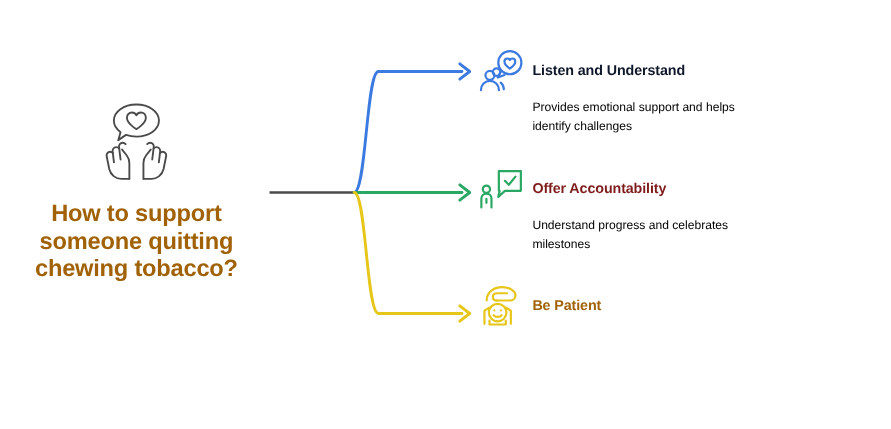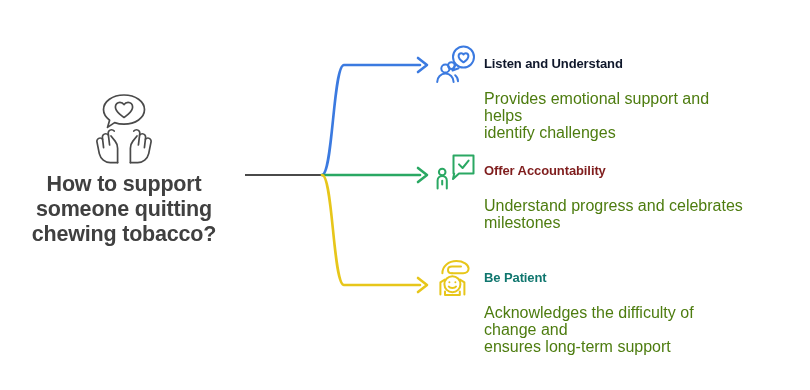--- a/index.html
+++ b/index.html
@@ -35,28 +35,28 @@
     align-items: center;
   }
 
   .hands-heart-icon {
     width: 96px;
     height: 74px;
     display: block;
   }
 
   .question-title {
-    margin-top: 8px;
+    margin-top: 18px;
     width: 240px;
     text-align: center;
     font-size: 21.5px;
     font-weight: bold;
     line-height: 25px;
     letter-spacing: -0.2px;
-    color: #404040;
+    color: #a16207;
     white-space: pre-line;
   }
 
   
   .connectors {
     position: absolute;
     left: 0;
     top: 0;
     width: 810px;
     height: 390px;
@@ -89,29 +89,29 @@
   .branch-title {
     margin-left: 6px;
     font-size: 13px;
     font-weight: bold;
     line-height: 15px;
     letter-spacing: -0.1px;
     padding-top: 12px;
   }
   .branch-1 .branch-title { color: #0f172a; }
   .branch-2 .branch-title { color: #7f1d1d; }
-  .branch-3 .branch-title { color: #0f766e; }
+  .branch-3 .branch-title { color: #a16207; }
 
   .branch-desc {
     margin-left: 50px;
     margin-top: 6px;
     width: 262px;
-    font-size: 16px;
+    font-size: 11px;
     line-height: 17px;
-    color: #4d7c0f;
+    color: #000000;
     white-space: pre-line;
   }
 </style>
 </head>
 <body>
 
 <div id="infographic">
 
   <div class="left-block">
 
@@ -271,17 +271,15 @@
           <path d="M14.8 28.6 C16.0 30.6 20.8 30.6 22.0 28.6"></path>
 
           <path d="M10.8 21.6 L6.4 24.4 L6.4 36.4"></path>
           <path d="M26.0 21.6 L30.4 24.4 L30.4 36.4"></path>
 
           <path d="M11.0 33.4 L11.0 37.0 L25.8 37.0 L25.8 33.4"></path>
         </svg>
       </span>
       <span class="branch-title">Be Patient</span>
     </div>
-    <div class="branch-desc">Acknowledges the difficulty of change and
-ensures long-term support</div>
   </div>
 
 </div>
 
 </body></html>

